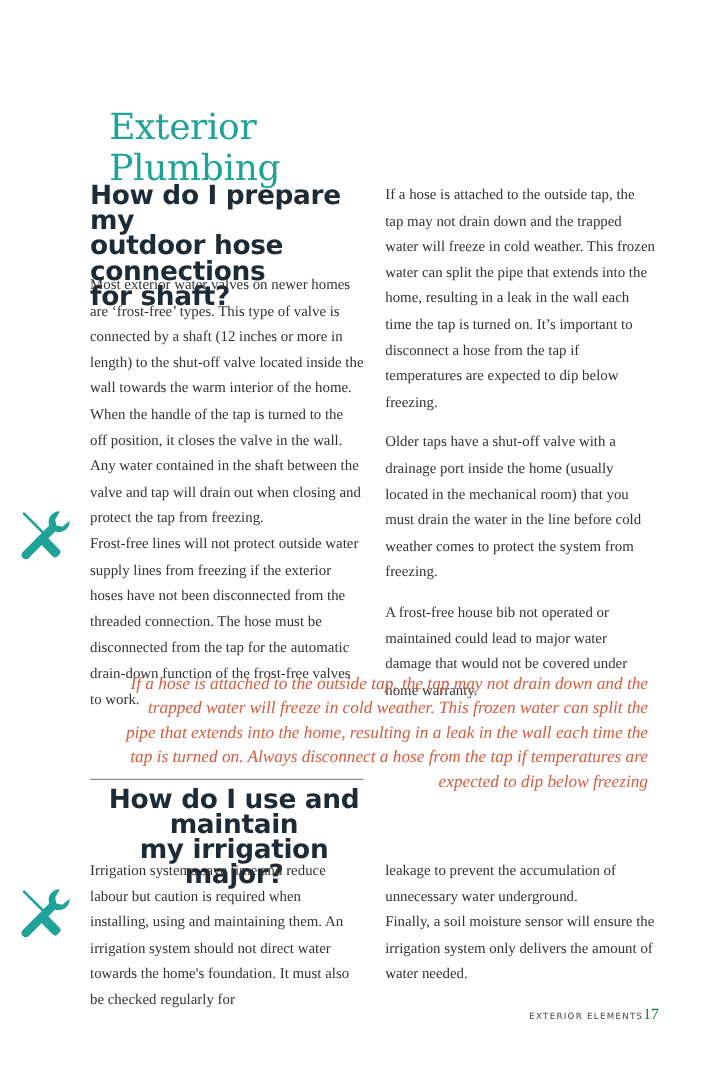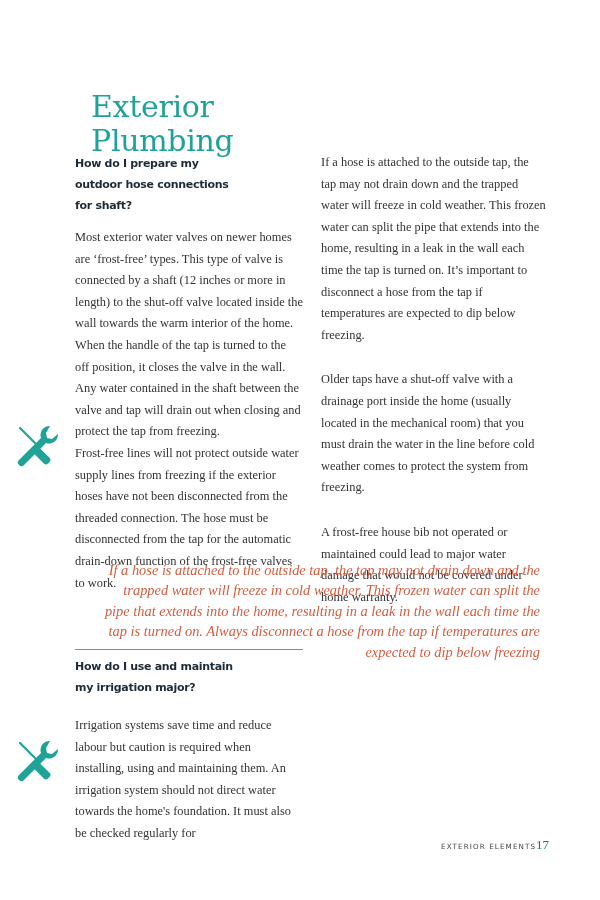--- a/index.html
+++ b/index.html
@@ -8,30 +8,30 @@
 
     .title {
       position: absolute; left: 75px; top: 74px;
       font-family: "DejaVu Serif", "Liberation Serif", serif;
       font-size: 30px; line-height: 34px; color: #1fa399; font-weight: normal;
       letter-spacing: -0.3px; margin: 16px;
     }
     .h2 {
       position: absolute;
       font-family: "DejaVu Sans", "Liberation Sans", sans-serif;
-      font-weight: bold; color: #1d2b36; font-size: 11px; line-height: 21px;
+      font-weight: bold; color: #1d2b36; font-size: 22px; line-height: 21px;
       letter-spacing: -0.3px; margin: 0;
     }
     .body-text {
       position: absolute;
       font-family: "Liberation Serif", "DejaVu Serif", serif;
       font-size: 12.4px; line-height: 21.6px; color: #333333; margin: 0;
     }
     .body-text p { margin: 0; }
-    .body-text p.gap { margin-top: 23px; }
+    .body-text p.gap { margin-top: 12px; }
 
     .pull-quote {
       position: absolute; left: 62px; top: 560px; width: 478px;
       font-family: "Liberation Serif", "DejaVu Serif", serif; font-style: italic;
       font-size: 14.4px; line-height: 20.4px; color: #d45d3f; text-align: right;
       margin: 0;
     }
     .rule {
       position: absolute; left: 75px; top: 649px; width: 228px; height: 1px;
       background: #8a8a8a;
@@ -88,29 +88,33 @@
   <div class="pull-quote">
     <span>If a hose is attached to the outside tap, the tap may not drain down and the</span><br>
     <span>trapped water will freeze in cold weather. This frozen water can split the</span><br>
     <span>pipe that extends into the home, resulting in a leak in the wall each time the</span><br>
     <span>tap is turned on. Always disconnect a hose from the tap if temperatures are</span><br>
     <span>expected to dip below freezing</span>
   </div>
 
   <div class="rule"></div>
 
-  <h2 class="h2" style="left:75px; top:656px; width:240px;">
+  <h2 class="h2" style="left:75px; top:656px; width:240px;text-align:center;">
     <span>How do I use and maintain</span><br>
     <span>my irrigation major?</span>
   </h2>
 
   <div class="body-text" style="left:75px; top:715px; width:228px;">
     <p>Irrigation systems save time and reduce labour but caution is required when installing, using and maintaining them. An irrigation system should not direct water towards the home's foundation. It must also be checked regularly for</p>
   </div>
 
+  <div class="body-text" style="left:321px; top:715px; width:226px;">
+    <p>leakage to prevent the accumulation of unnecessary water underground.</p>
+    <p>Finally, a soil moisture sensor will ensure the irrigation system only delivers the amount of water needed.</p>
+  </div>
 
   <svg class="icon" style="left:15px; top:739px;" viewBox="0 0 44 44">
     <g fill="#1fa399" stroke="none">
       <line x1="5" y1="4" x2="24" y2="23" stroke="#1fa399" stroke-width="2.2" stroke-linecap="round"></line>
       <rect x="22" y="20" width="8" height="22" rx="3" transform="rotate(-45 26 31)"></rect>
       <path d="M35 2 a9 9 0 0 0 -9 12 L4 36 a3.5 3.5 0 0 0 5 5 L31 19 a9 9 0 0 0 12 -9 l-6 5 -5 -1 -1 -5 z"></path>
     </g>
   </svg>
 
   <div class="footer-label">EXTERIOR ELEMENTS</div>

